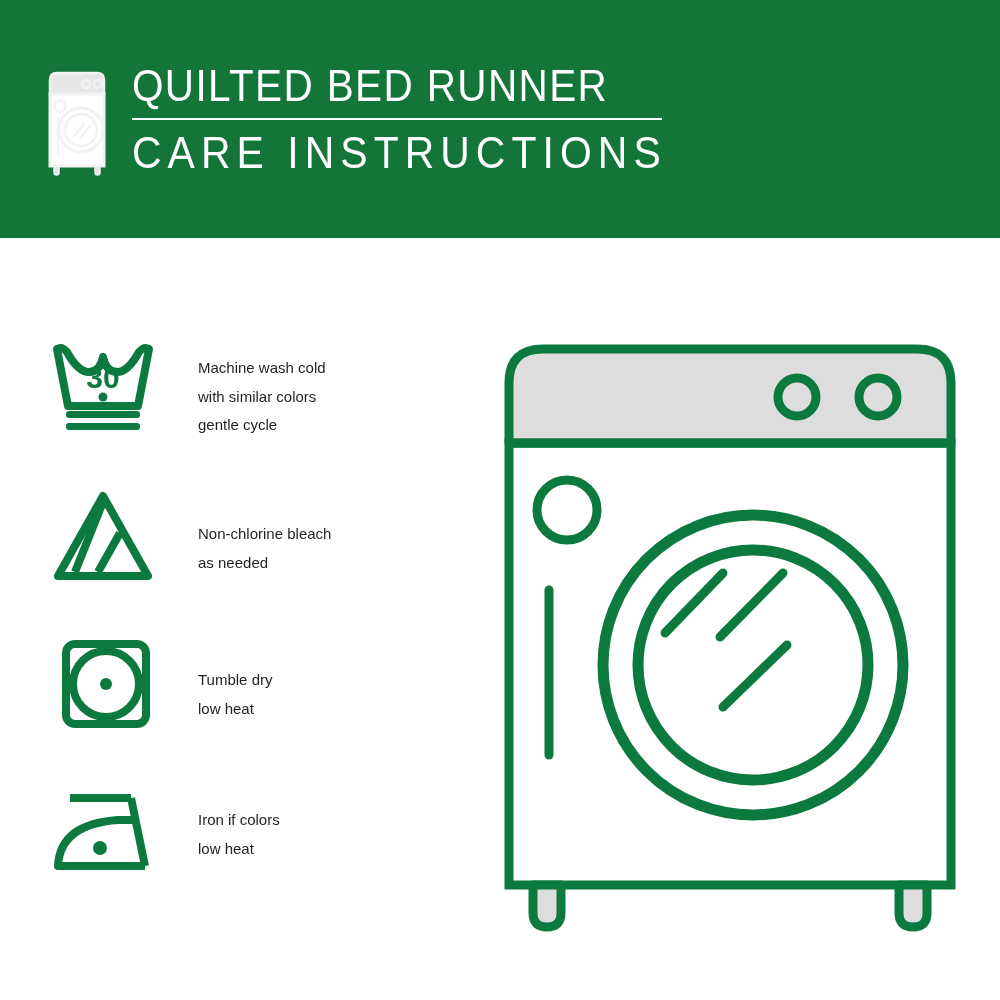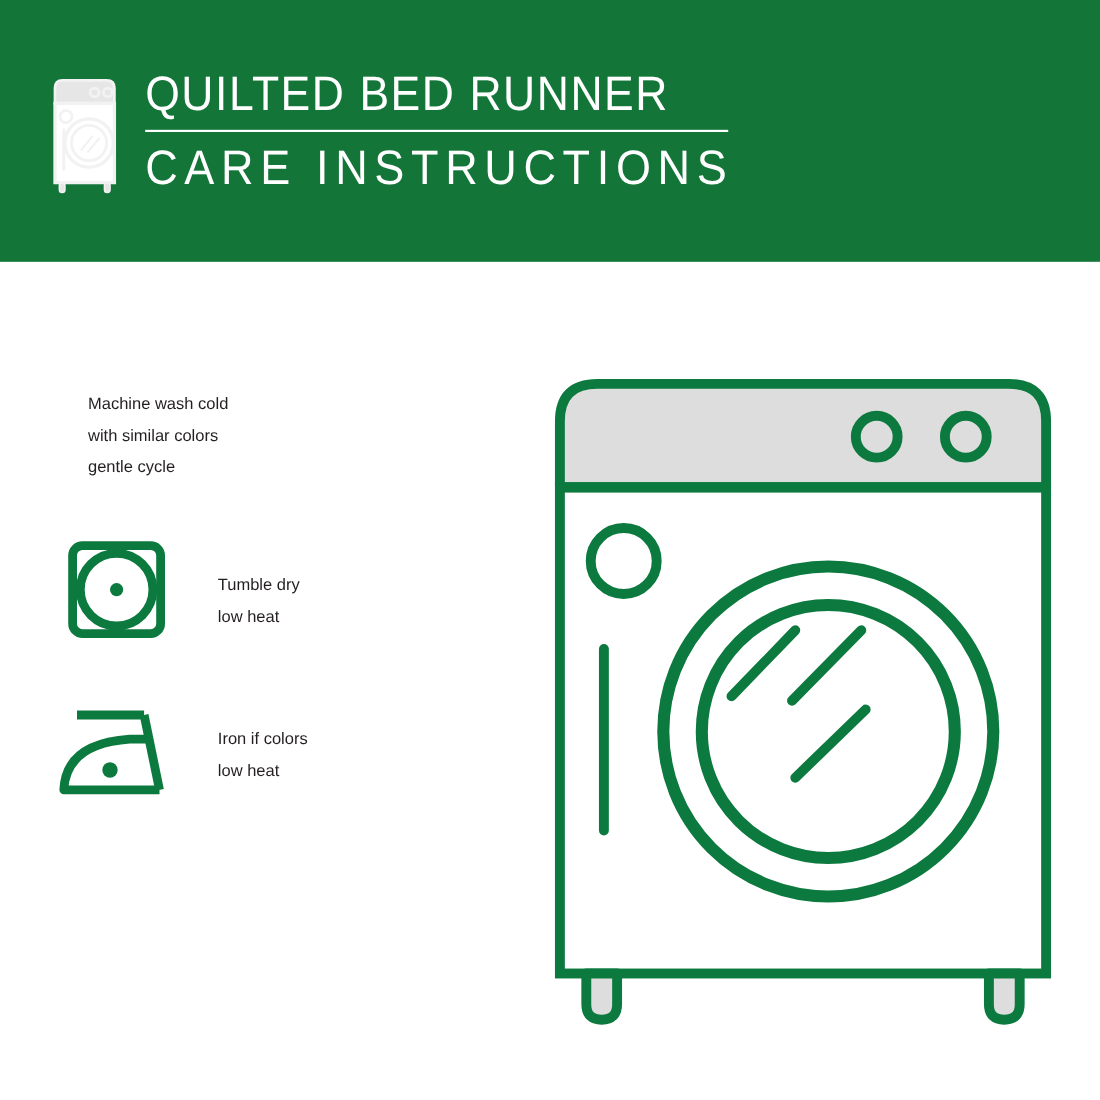--- a/index.html
+++ b/index.html
@@ -159,25 +159,51 @@
         <div class="title-rule"></div>
         <div class="title-line2">CARE INSTRUCTIONS</div>
       </div>
 
     </div>
   </div>
 
   <div class="care-list">
 
     <div class="care-row r1">
+      <div class="care-symbol">
+        <svg width="110" height="96" viewBox="0 0 110 96">
+
+          <path d="M9 9 Q14 6 19 12 Q30 32 41 32 Q52 32 55 17 Q58 32 69 32 Q80 32 91 12 Q96 6 101 9 L90 66 L20 66 Z" fill="none" stroke="#0c7a3e" stroke-width="8" stroke-linejoin="round" stroke-linecap="round"></path>
+
+          <text x="55" y="48" font-family="'Liberation Sans', sans-serif" font-size="30" font-weight="bold" fill="#0c7a3e" text-anchor="middle">30</text>
+
+          <circle cx="55" cy="57" r="4.5" fill="#0c7a3e"></circle>
+
+          <rect x="18" y="71" width="74" height="7" rx="3" fill="#0c7a3e"></rect>
+          <rect x="18" y="83" width="74" height="7" rx="3" fill="#0c7a3e"></rect>
+        </svg>
+      </div>
       <div class="care-text">Machine wash cold
 with similar colors
 gentle cycle</div>
     </div>
 
+    <div class="care-row r2">
+      <div class="care-symbol">
+        <svg width="110" height="96" viewBox="0 0 110 96">
+
+          <path d="M55 8 L100 88 L10 88 Z" fill="none" stroke="#0c7a3e" stroke-width="8" stroke-linejoin="round"></path>
+
+          <line x1="55" y1="14" x2="27" y2="84" stroke="#0c7a3e" stroke-width="8" stroke-linecap="butt"></line>
+          <line x1="72" y1="45" x2="50" y2="84" stroke="#0c7a3e" stroke-width="8" stroke-linecap="butt"></line>
+        </svg>
+      </div>
+      <div class="care-text">Non-chlorine bleach
+as needed</div>
+    </div>
 
     <div class="care-row r3">
       <div class="care-symbol">
         <svg width="110" height="96" viewBox="0 0 110 96">
           <rect x="18" y="8" width="80" height="80" rx="9" fill="none" stroke="#0c7a3e" stroke-width="8"></rect>
           <circle cx="58" cy="48" r="33" fill="none" stroke="#0c7a3e" stroke-width="8"></circle>
           <circle cx="58" cy="48" r="6" fill="#0c7a3e"></circle>
         </svg>
       </div>
       <div class="care-text">Tumble dry

